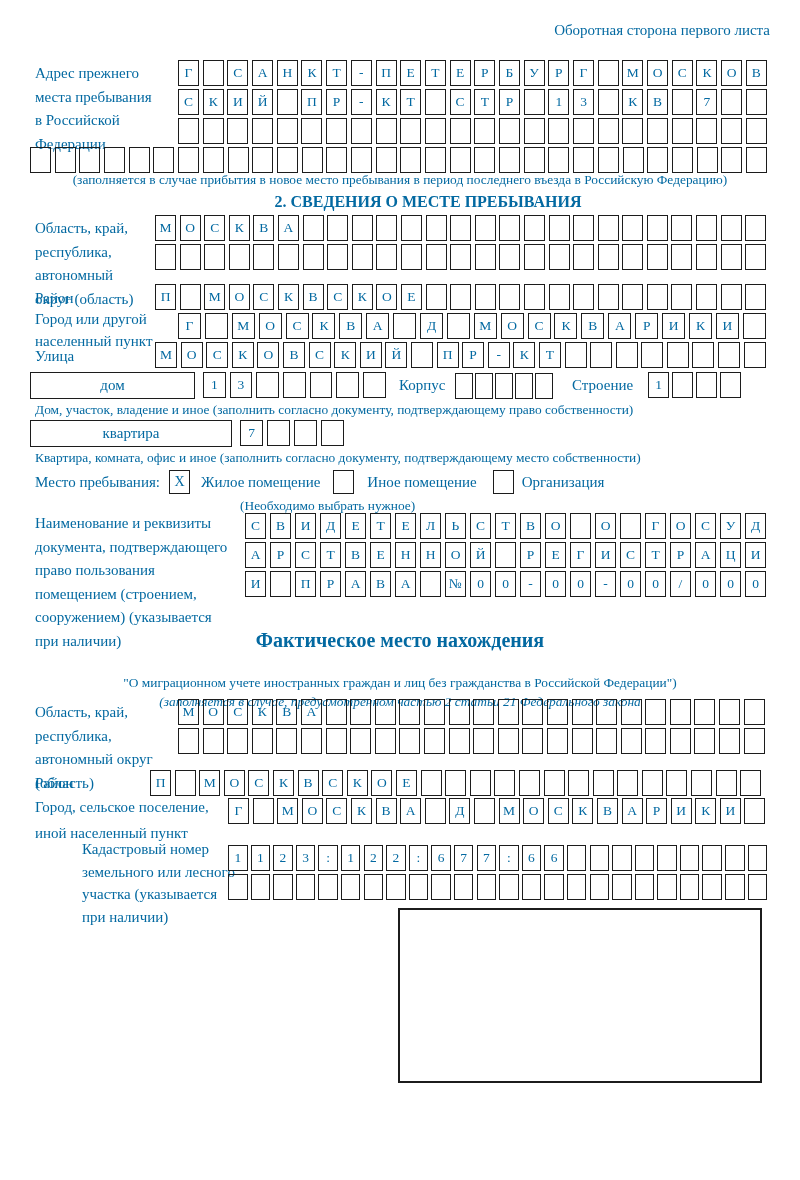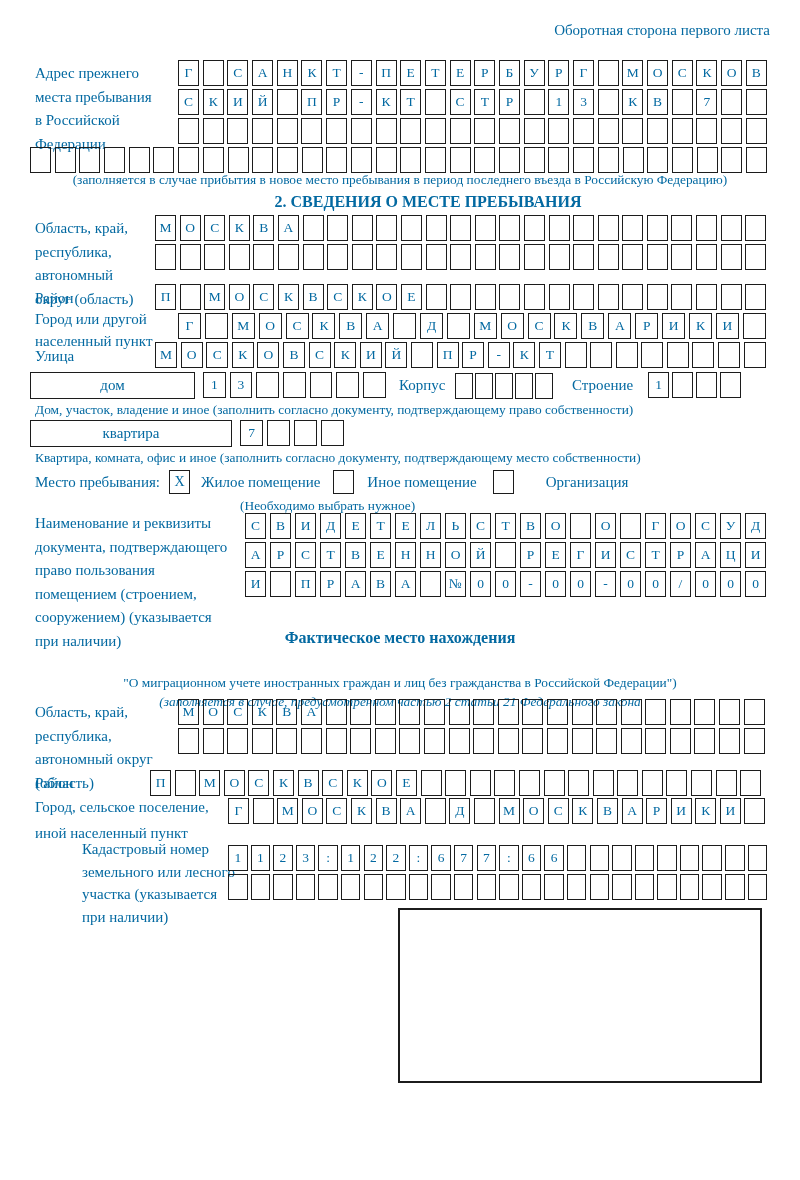--- a/index.html
+++ b/index.html
@@ -336,21 +336,21 @@
     </div>
   <div class="cap" style="left:35px;top:450px;">Квартира, комната, офис и иное (заполнить согласно документу, подтверждающему место собственности)</div>
 
   <div class="stayrow" style="left:35px;top:470px;">
     <span>Место пребывания:</span>
     <span class="chk" style="margin-left:9px;">X</span>
     <span style="margin-left:11px;">Жилое помещение</span>
     <span class="chk" style="margin-left:13px;"></span>
     <span style="margin-left:13px;">Иное помещение</span>
     <span class="chk" style="margin-left:16px;"></span>
-    <span style="margin-left:32px;">Организация</span>
+    <span style="margin-left:8px;">Организация</span>
   </div>
   <div class="cap" style="left:240px;top:498px;">(Необходимо выбрать нужное)</div>
 
   <div class="lbl" style="left:35px;top:512px;width:210px;">Наименование и реквизиты
 документа, подтверждающего
 право пользования
 помещением (строением,
 сооружением) (указывается
 при наличии)</div>
   <div class="cells c-doc" style="left:245px;top:513px;">
@@ -416,21 +416,21 @@
       <span class="cell">0</span>
       <span class="cell">-</span>
       <span class="cell">0</span>
       <span class="cell">0</span>
       <span class="cell">/</span>
       <span class="cell">0</span>
       <span class="cell">0</span>
       <span class="cell">0</span>
     </div>
 
-  <div class="hdr" style="top:629px;font-size:16px;">Фактическое место нахождения</div>
+  <div class="hdr" style="top:629px;font-size:20px;">Фактическое место нахождения</div>
   <div class="cap center" style="top:694px;font-style:italic;">(заполняется в случае, предусмотренном частью 2 статьи 21 Федерального закона</div>
   <div class="cap center" style="top:675px;">"О миграционном учете иностранных граждан и лиц без гражданства в Российской Федерации")</div>
 
   <div class="lbl" style="left:35px;top:701px;width:150px;">Область, край,
 республика,
 автономный округ
 (область)</div>
   <div class="cells" style="left:178px;top:699px;">
       <span class="cell">М</span>
       <span class="cell">О</span>

